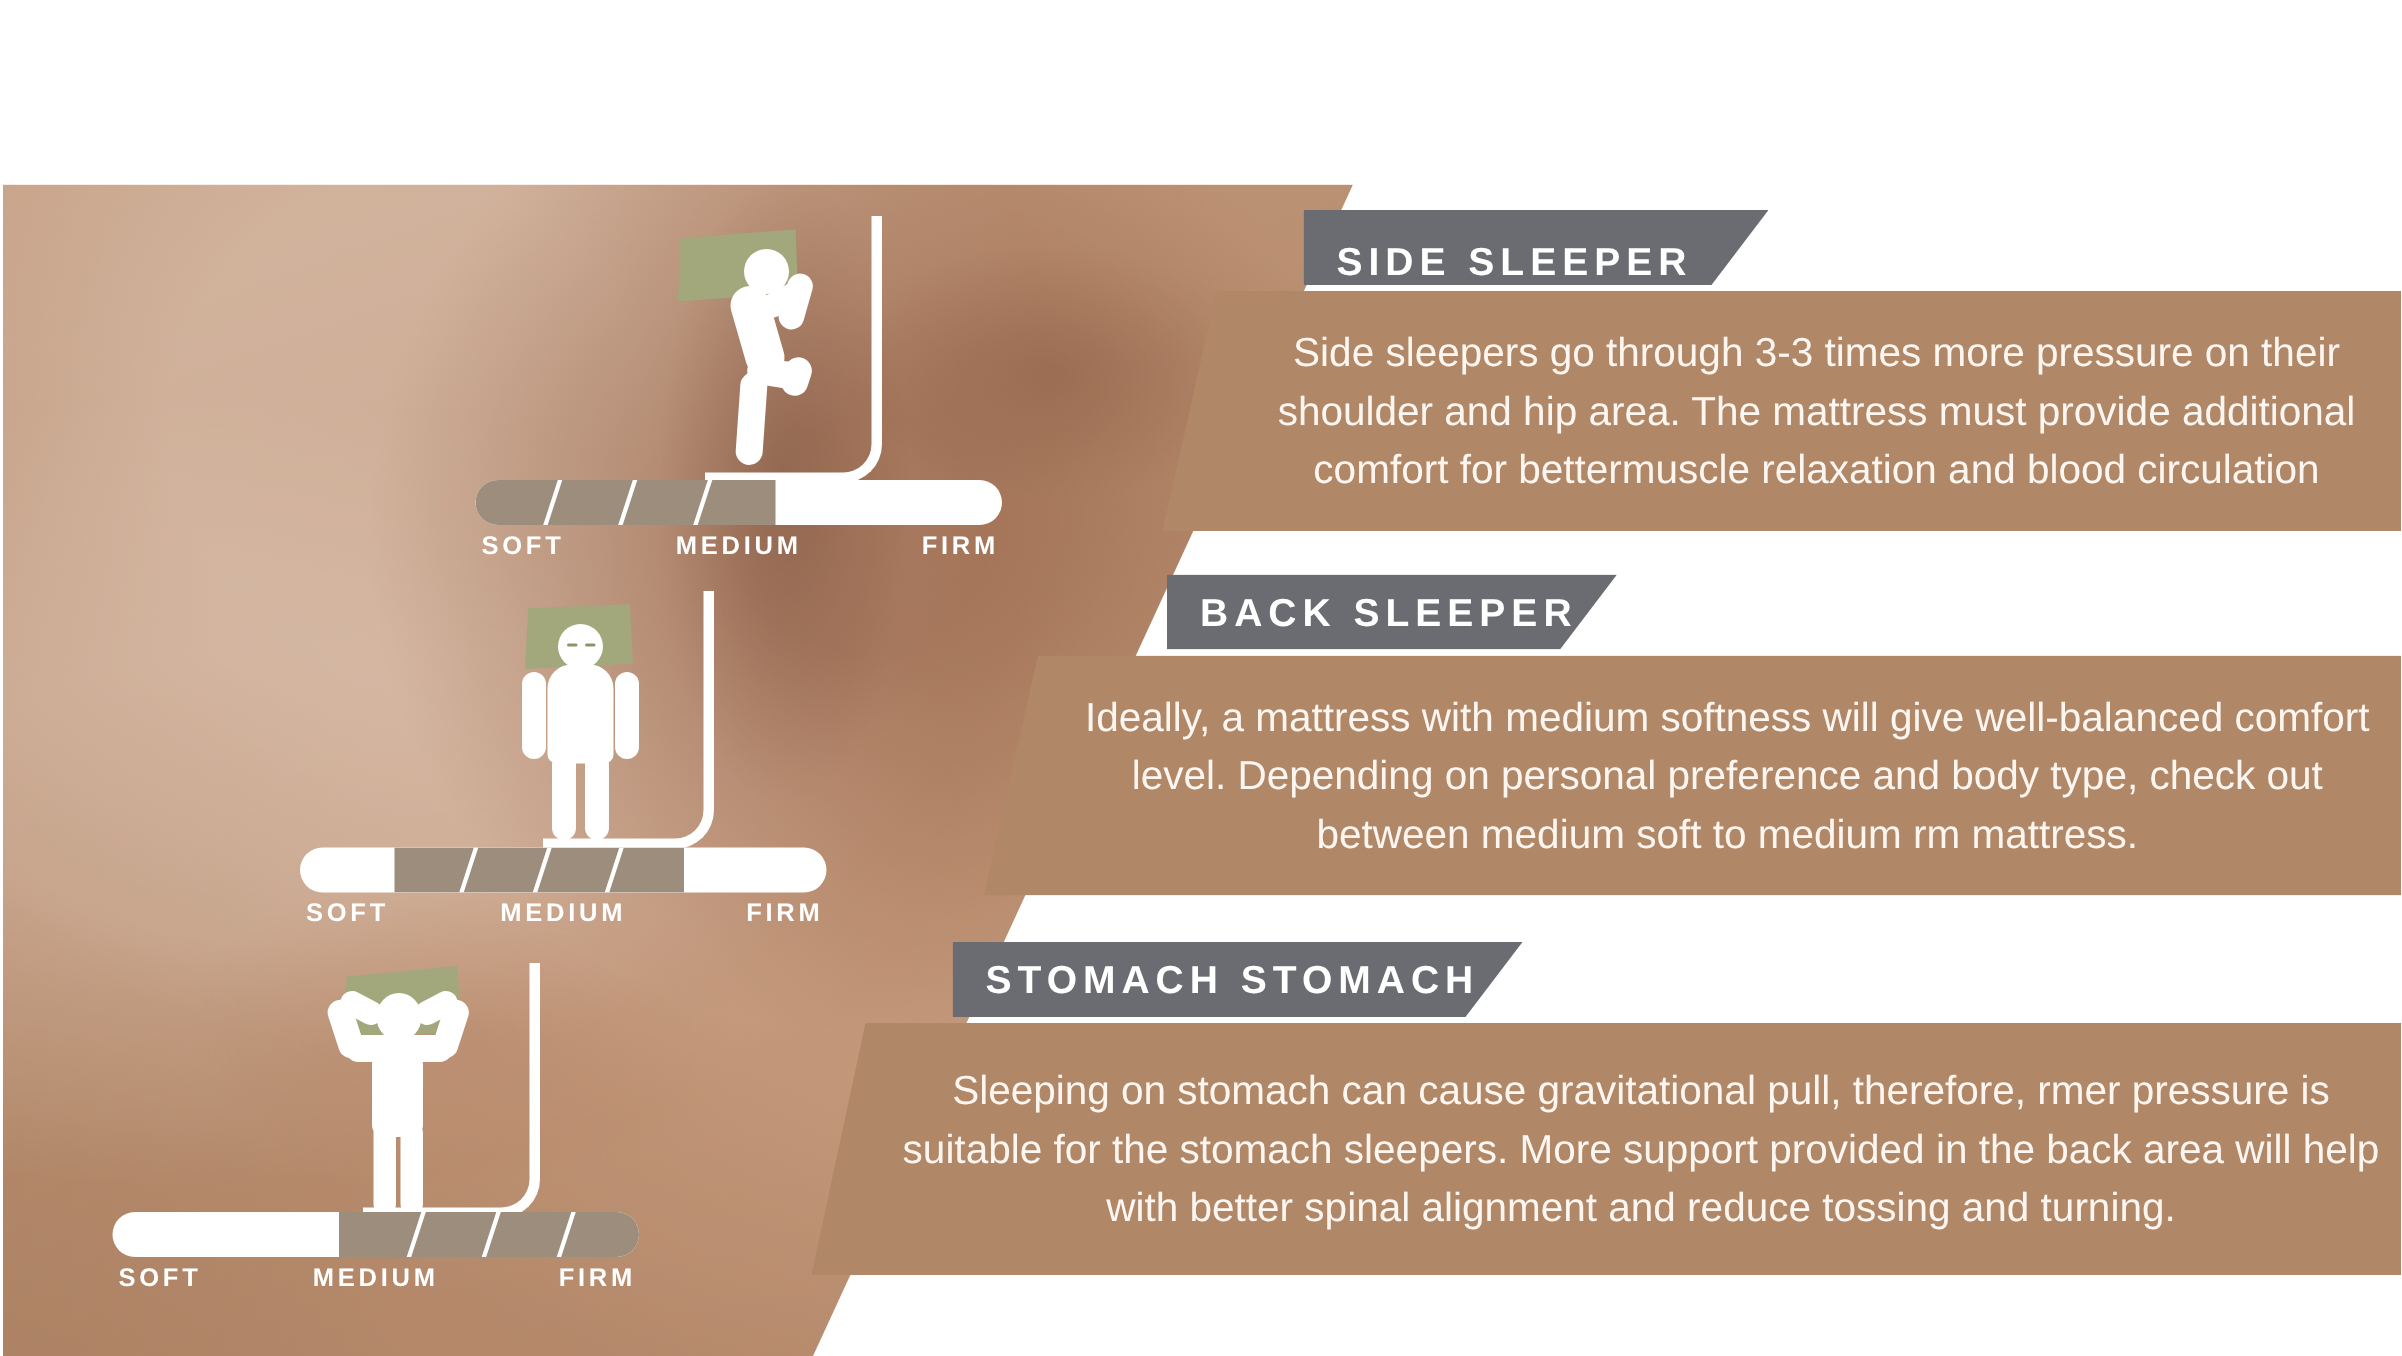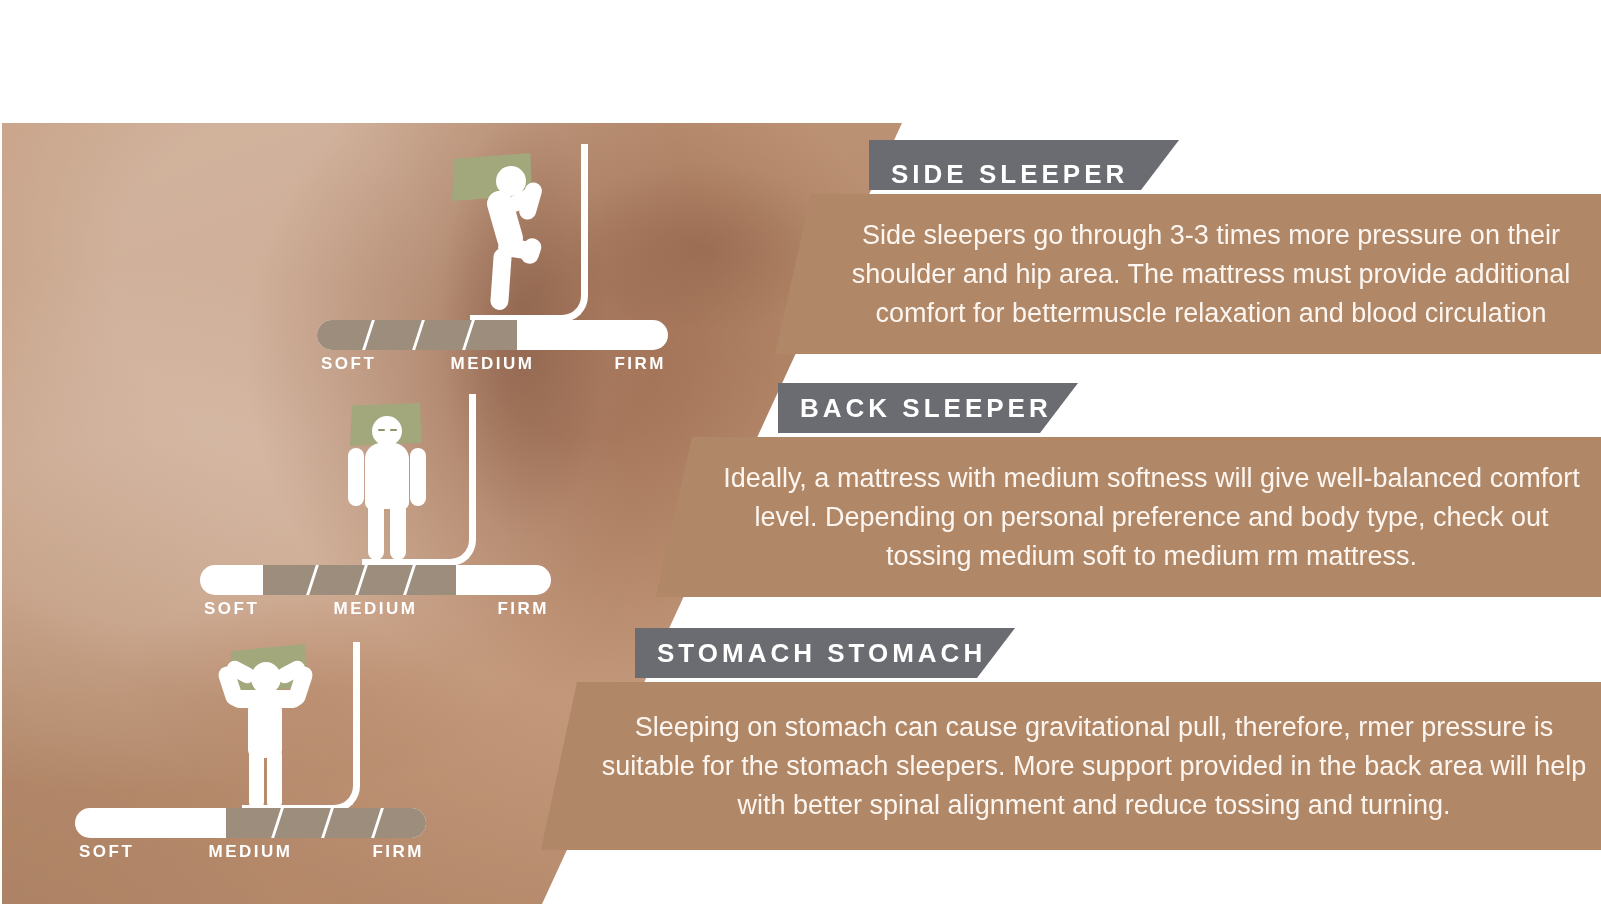--- a/index.html
+++ b/index.html
@@ -136,21 +136,21 @@
     <div class="sec-body">
       <p class="sec-body-text">Side sleepers go through 3-3 times more pressure on their shoulder and hip area. The mattress must provide additional comfort for bettermuscle relaxation and blood circulation</p>
     </div>
   </div>
 
   <div class="section" id="sec-back">
     <div class="sec-head">
       <span class="sec-head-label">BACK SLEEPER</span>
     </div>
     <div class="sec-body">
-      <p class="sec-body-text">Ideally, a mattress with medium softness will give well-balanced comfort level. Depending on personal preference and body type, check out tossing medium soft to medium rm mattress.</p>
+      <p class="sec-body-text">Ideally, a mattress with medium softness will give well-balanced comfort level. Depending on personal preference and body type, check out between medium soft to medium rm mattress.</p>
     </div>
   </div>
 
   <div class="section" id="sec-stom">
     <div class="sec-head">
       <span class="sec-head-label">STOMACH STOMACH</span>
     </div>
     <div class="sec-body">
       <p class="sec-body-text">Sleeping on stomach can cause gravitational pull, therefore, rmer pressure is suitable for the stomach sleepers. More support provided in the back area will help with better spinal alignment and reduce tossing and turning.</p>
     </div>

